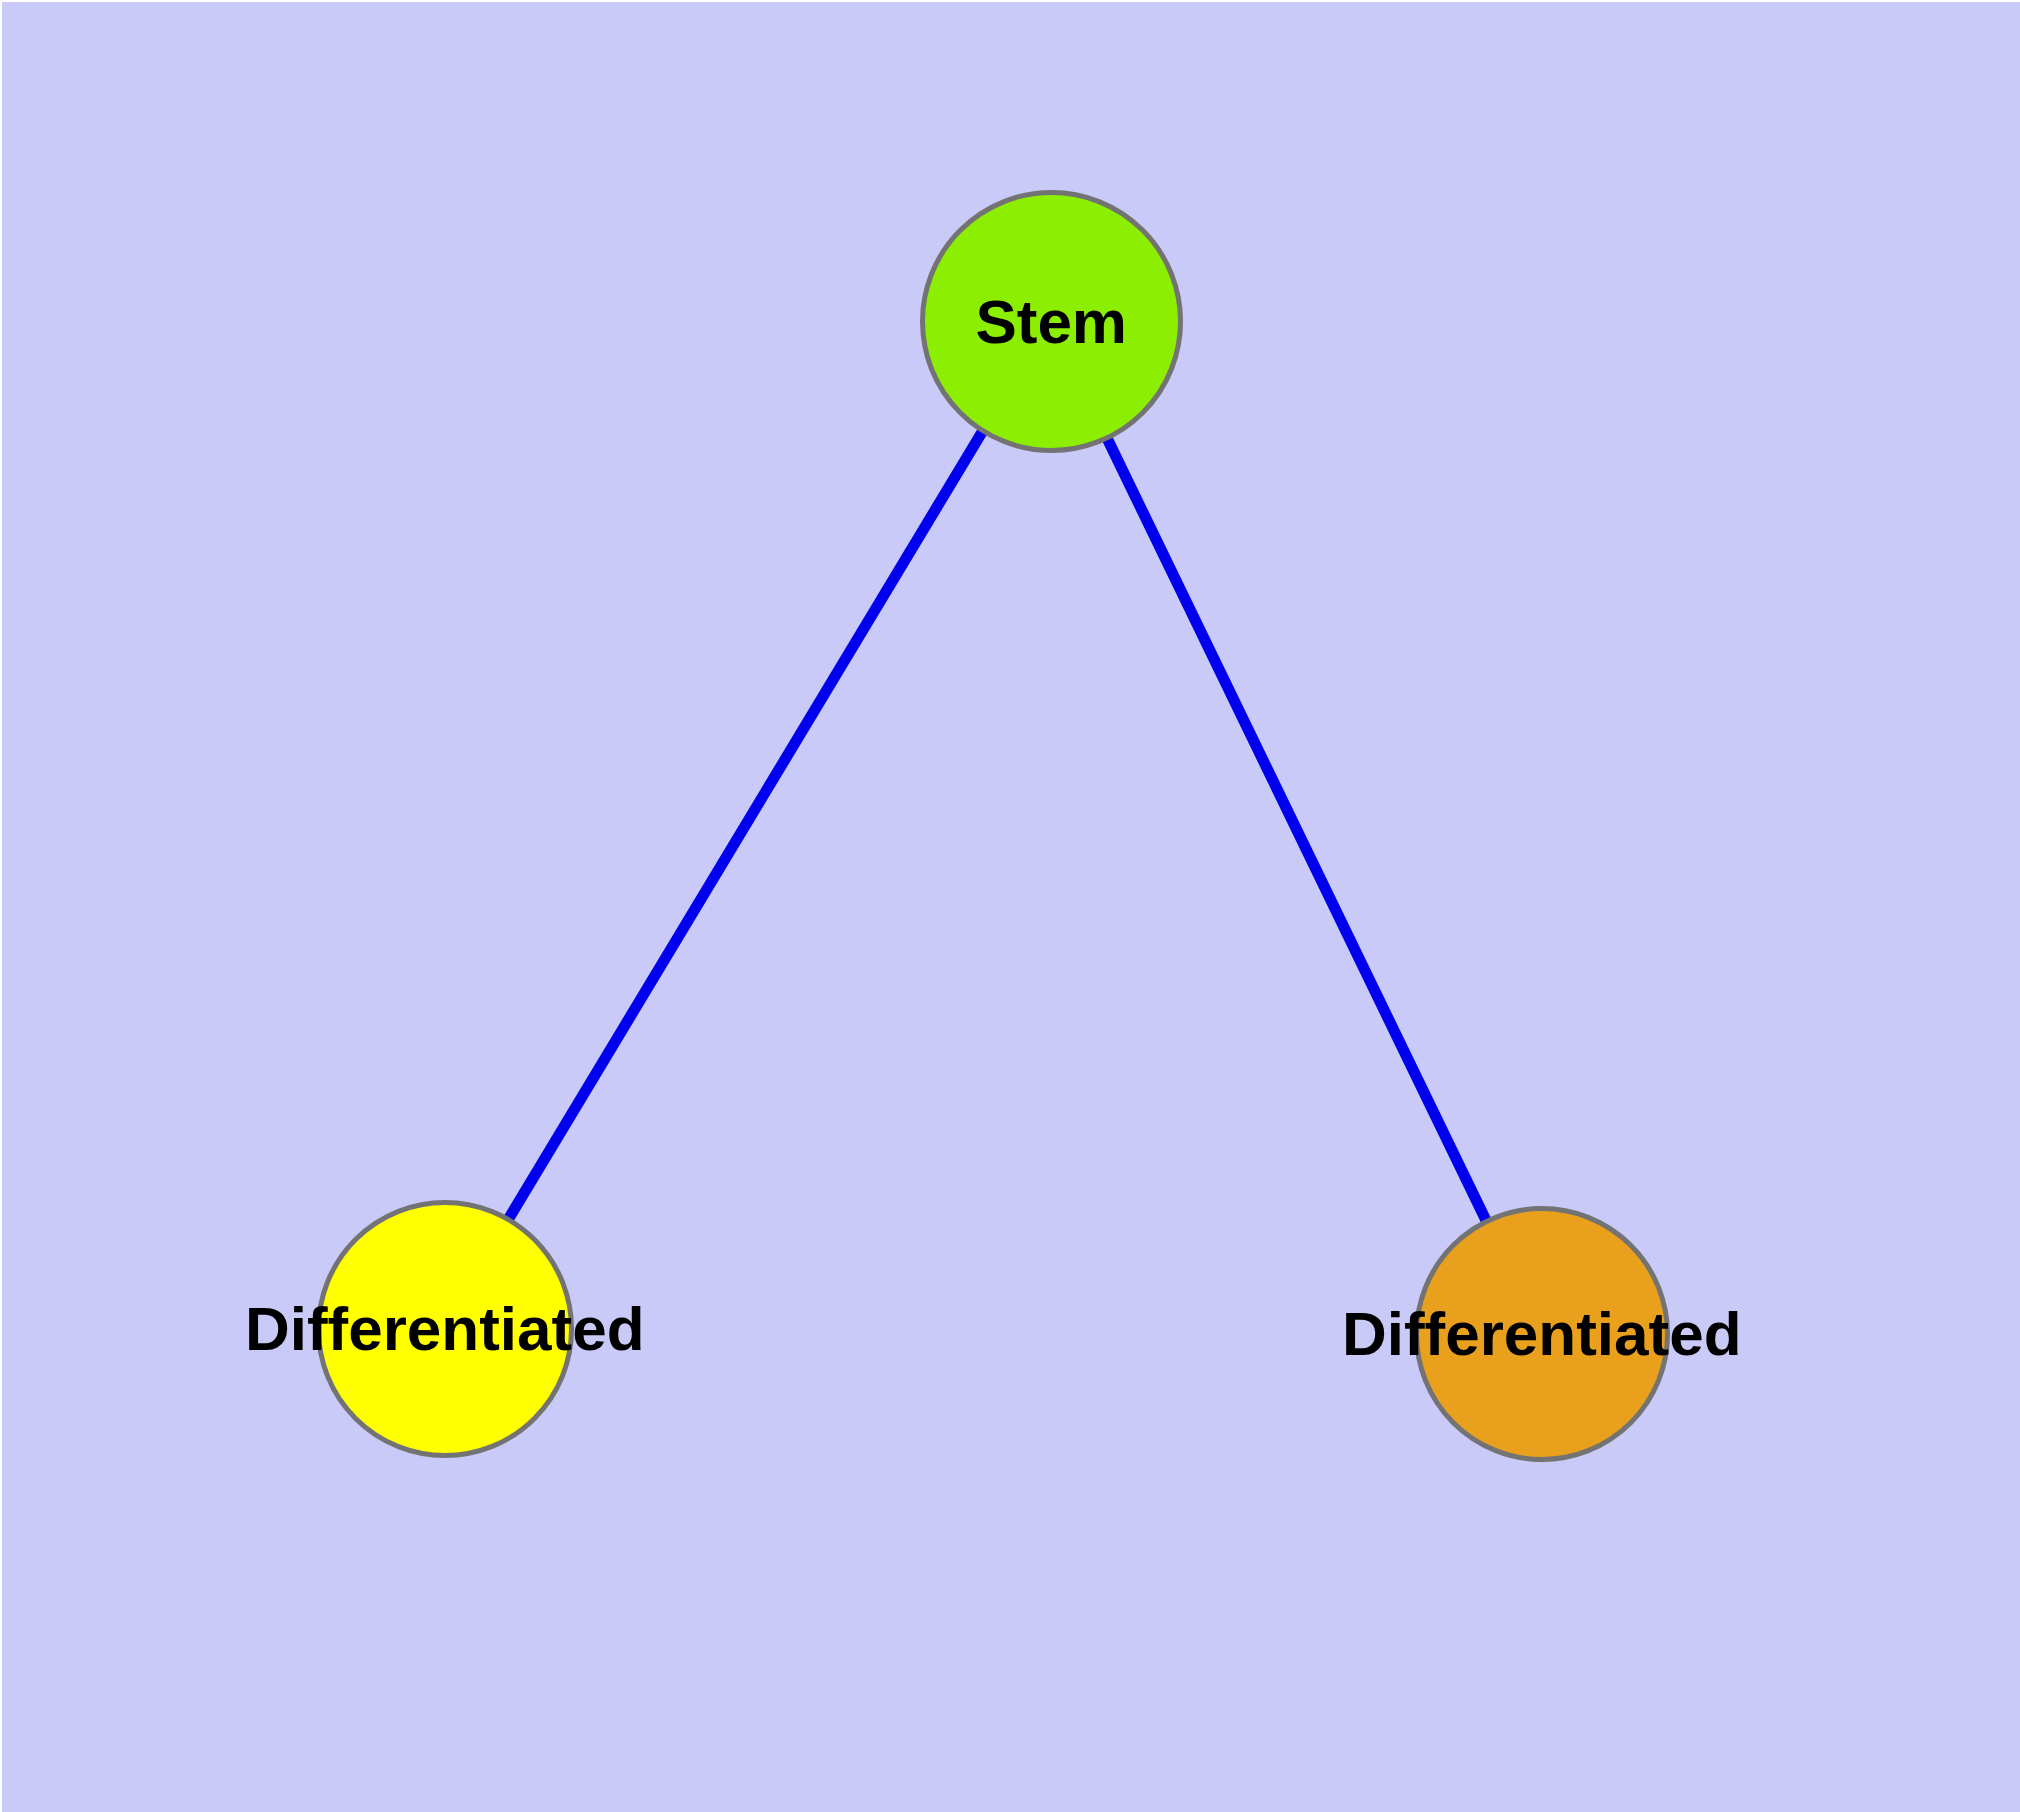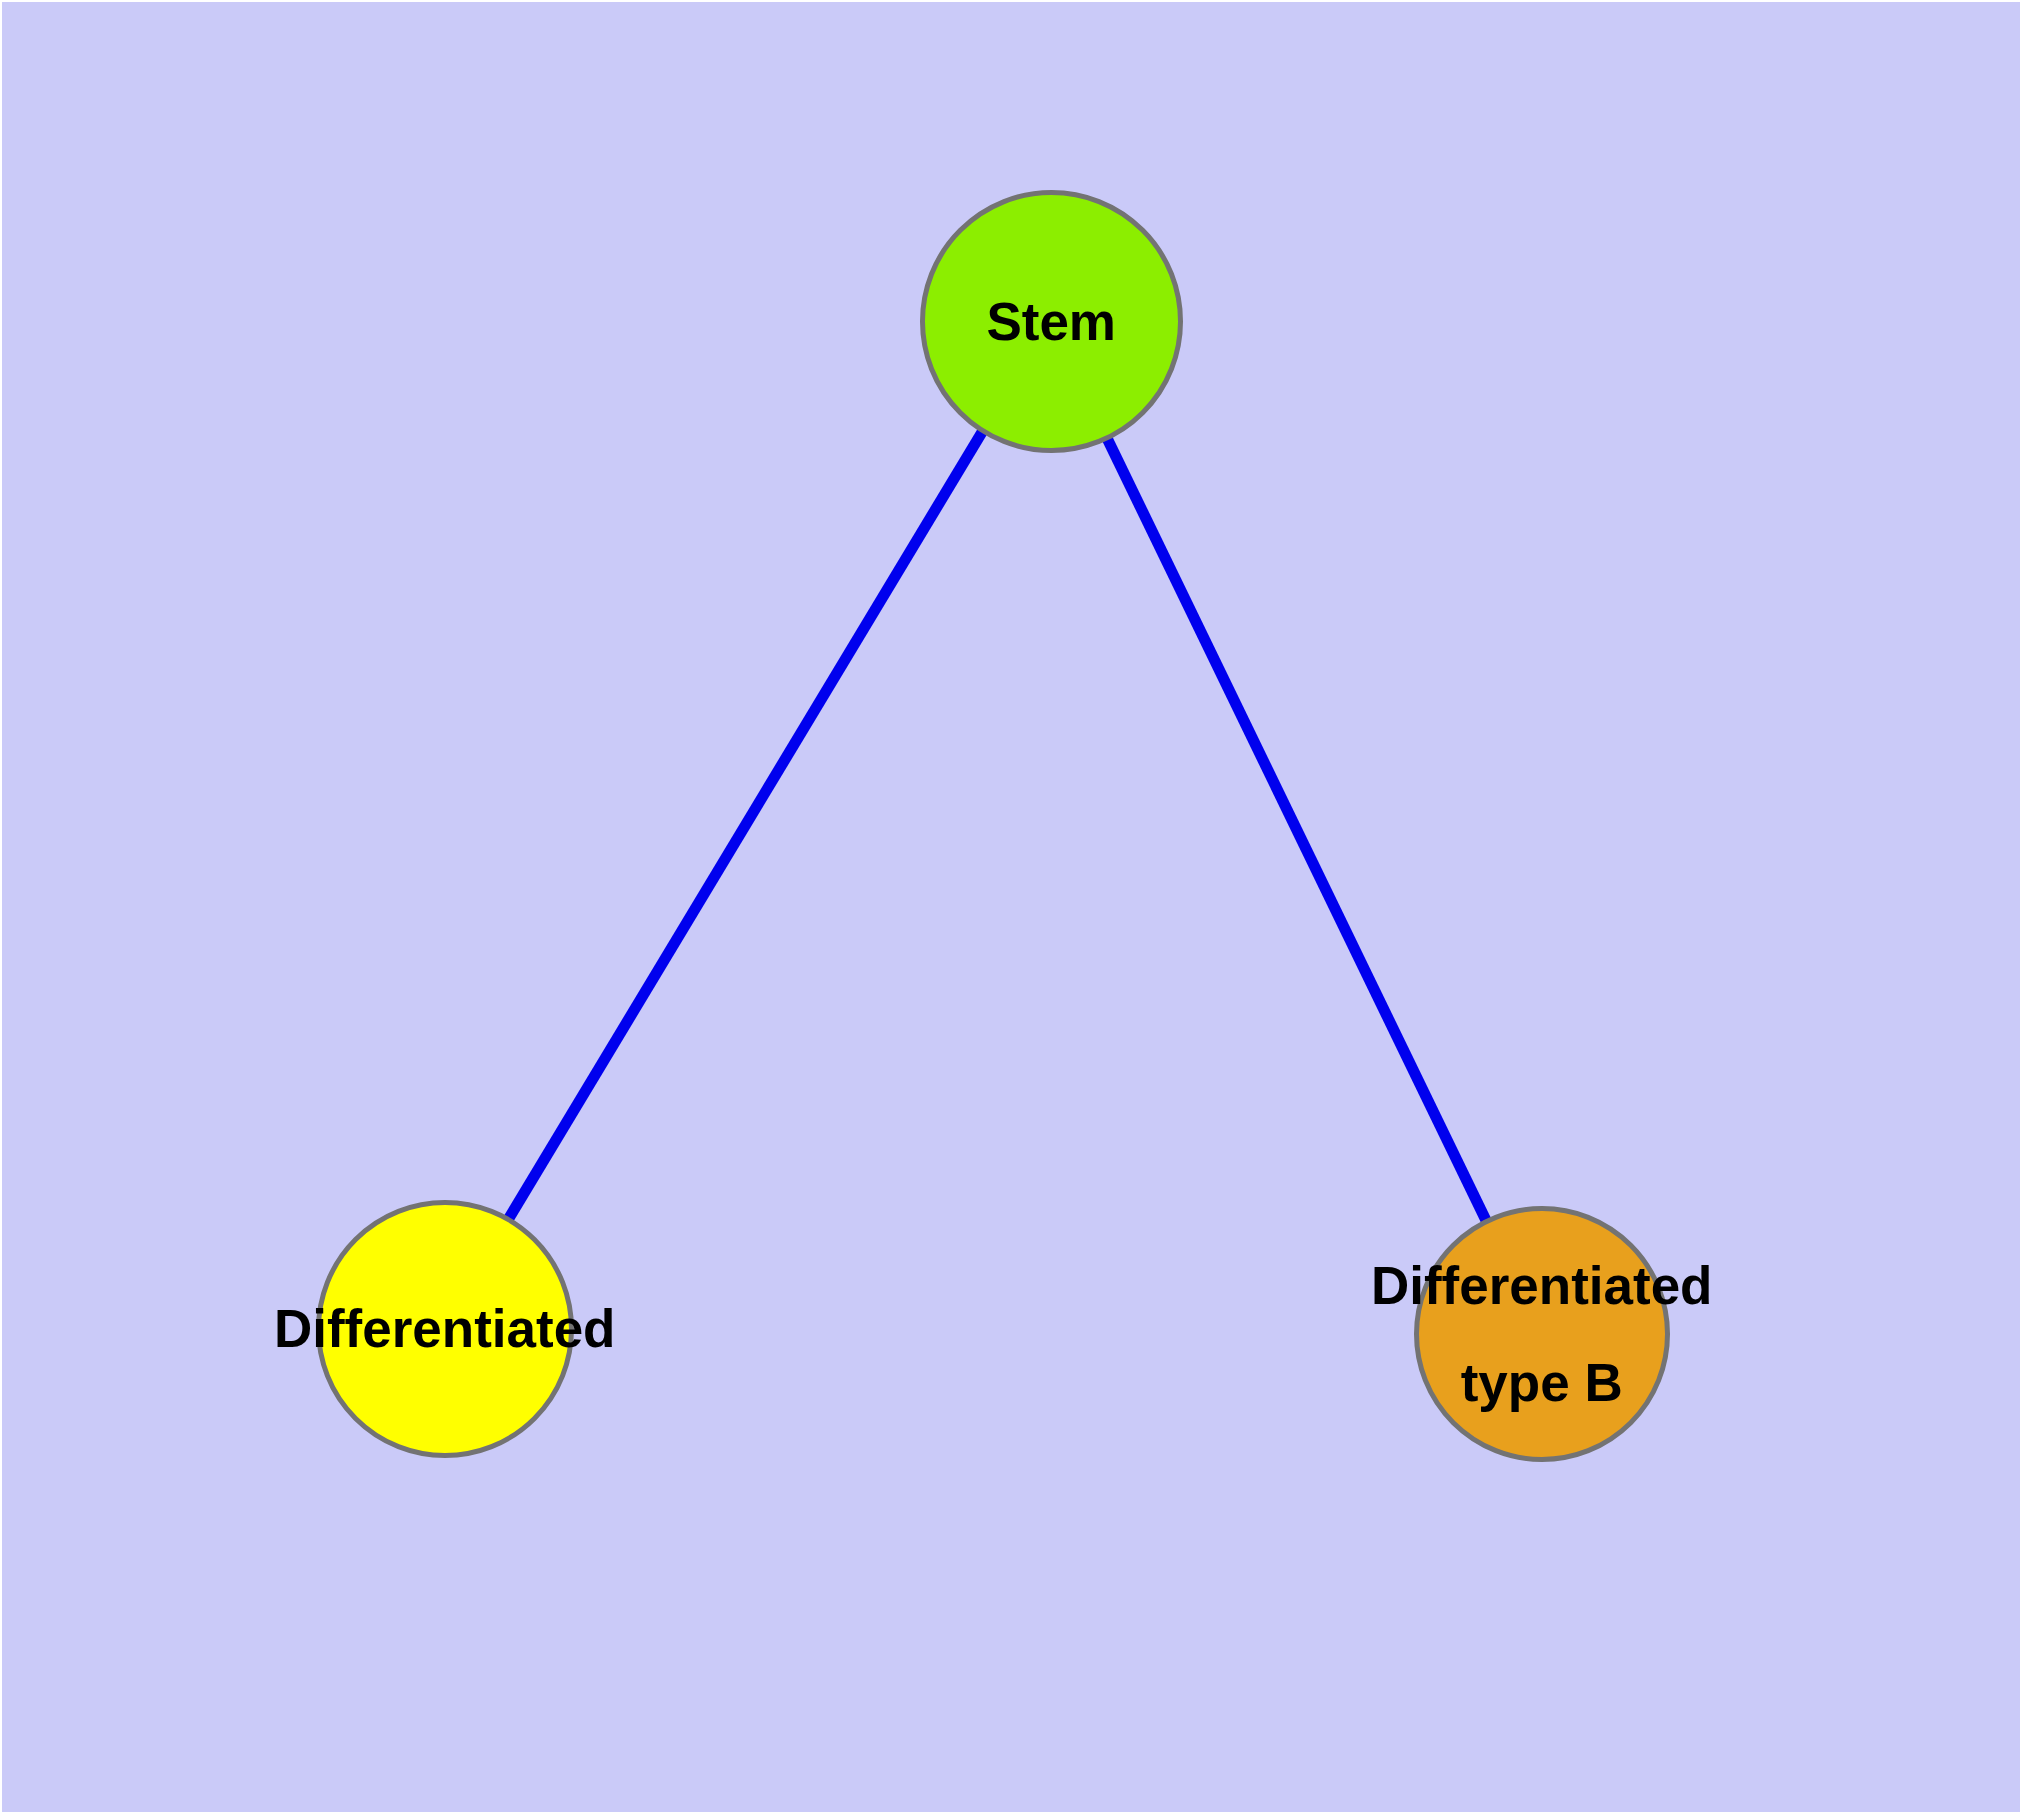--- a/index.html
+++ b/index.html
@@ -40,21 +40,21 @@
   }
   .node .label {
     display: flex;
     flex-direction: column;
     align-items: center;
     justify-content: center;
     text-align: center;
   }
   .node .label-line {
     font-weight: bold;
-    font-size: 53px;
+    font-size: 62px;
     line-height: 97px;
     color: #000000;
     white-space: nowrap;
   }
   .node-stem   { left: 918px; top: 188px;  width: 263px; height: 263px; }
   .node-type-a { left: 314px;  top: 1198px; width: 258px; height: 258px; }
   .node-type-b { left: 1412px; top: 1204px; width: 256px; height: 256px; }
 </style>
 </head>
 <body>
@@ -74,18 +74,17 @@
 
   <div class="node node-type-a" style="background-color: rgb(255, 255, 0); border-color: rgb(115, 115, 115); color: rgb(0, 0, 0);">
     <div class="label">
       <span class="label-line">Differentiated</span>
     </div>
   </div>
 
   <div class="node node-type-b" style="background-color: rgb(232, 160, 29); border-color: rgb(115, 115, 115); color: rgb(0, 0, 0);">
     <div class="label">
       <span class="label-line">Differentiated</span>
-      <span class="label-line">type B</span>
     </div>
   </div>
 
 </div>
 
 
 </body></html>

